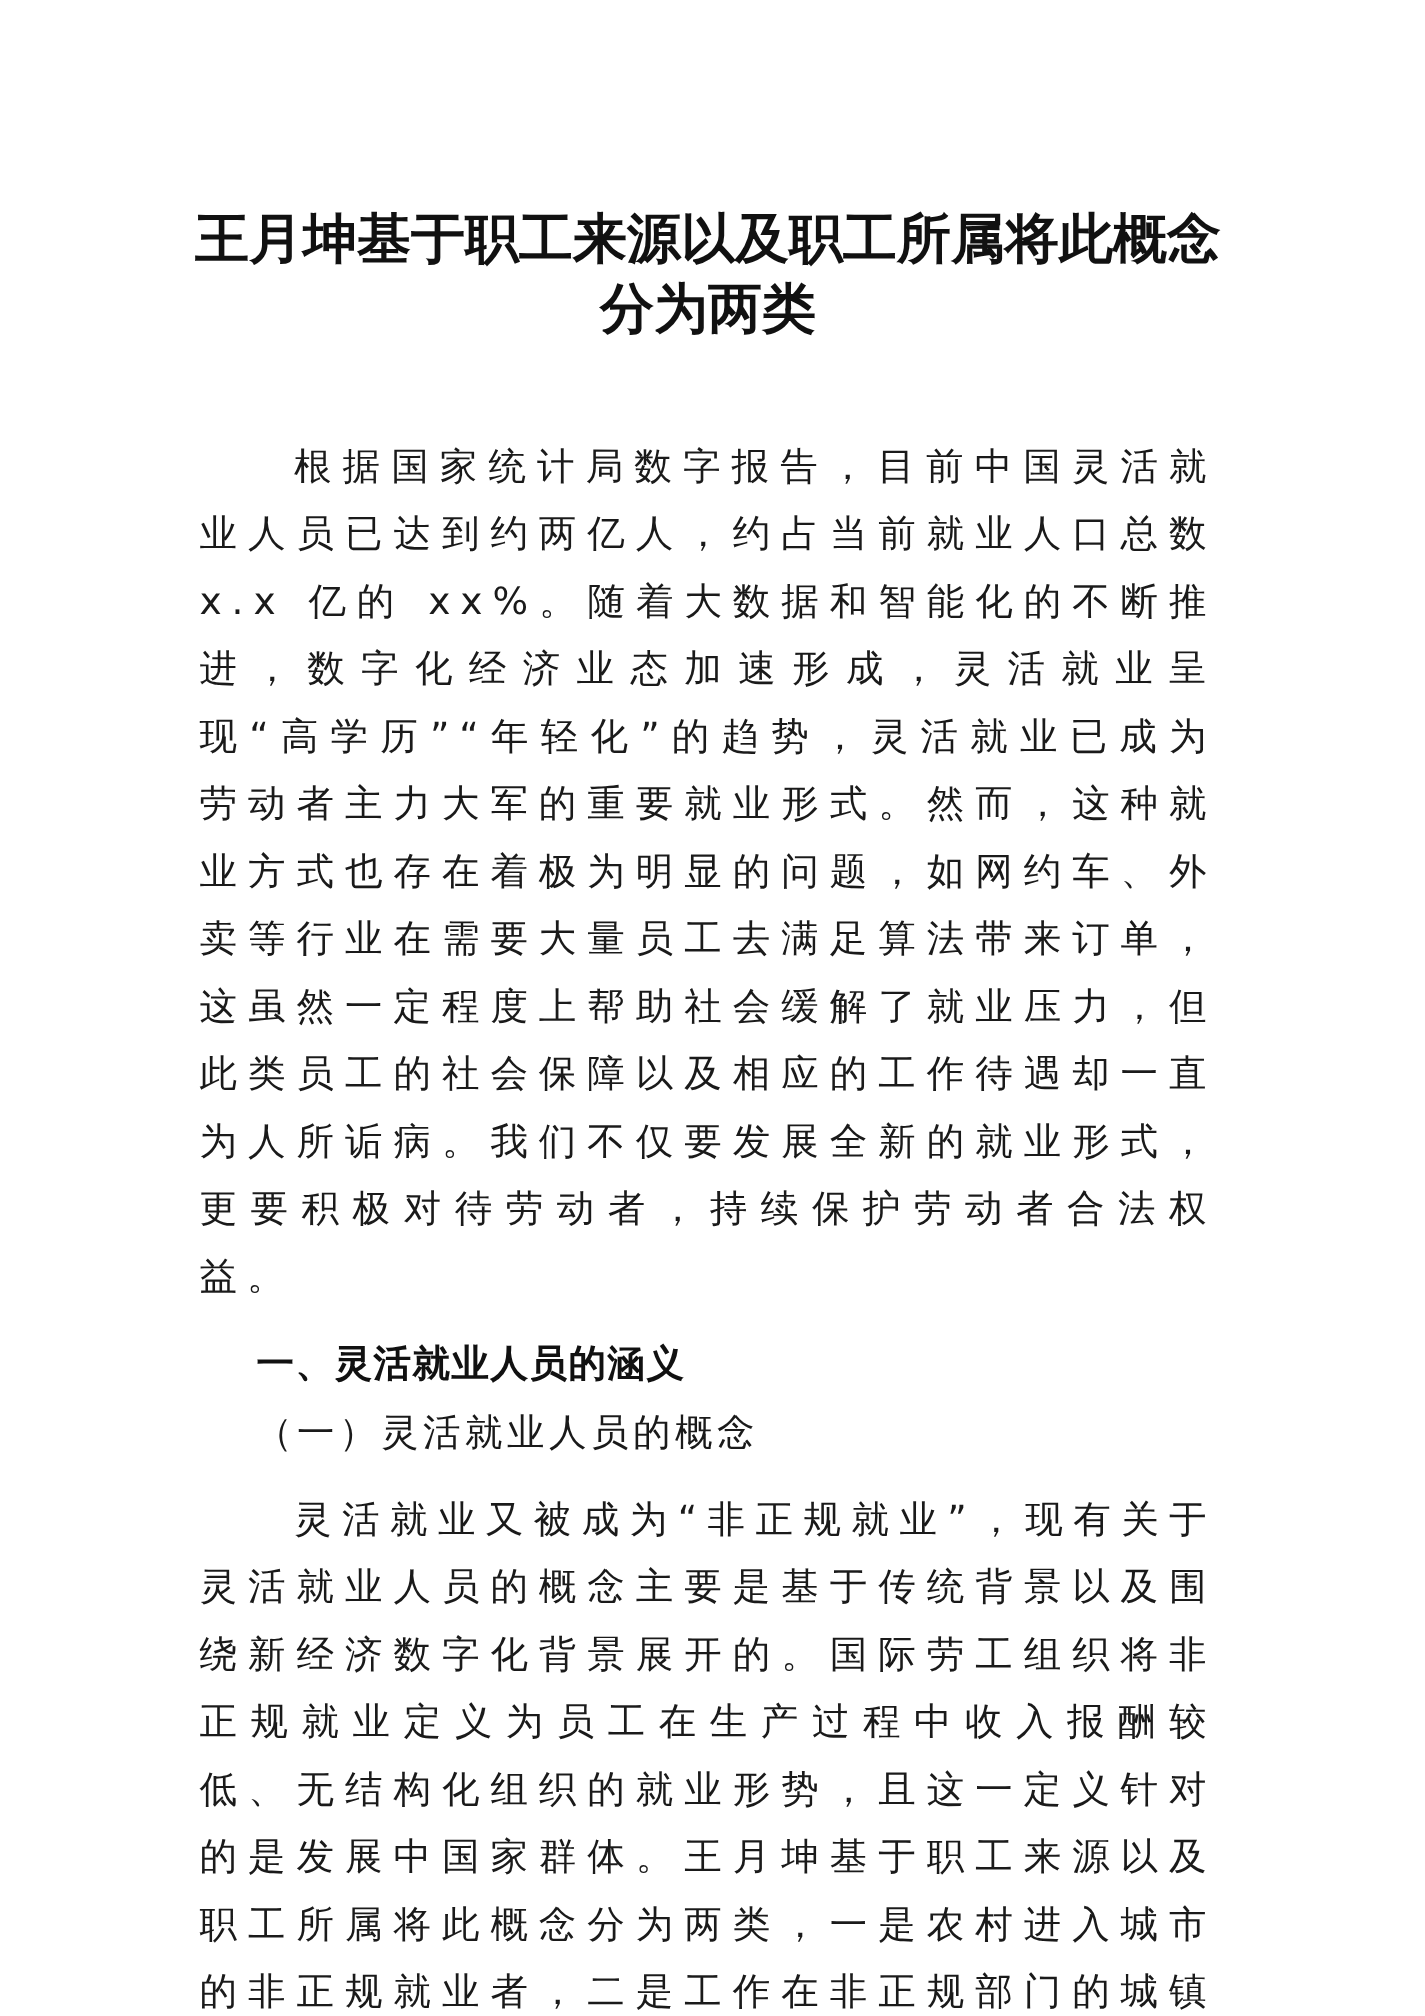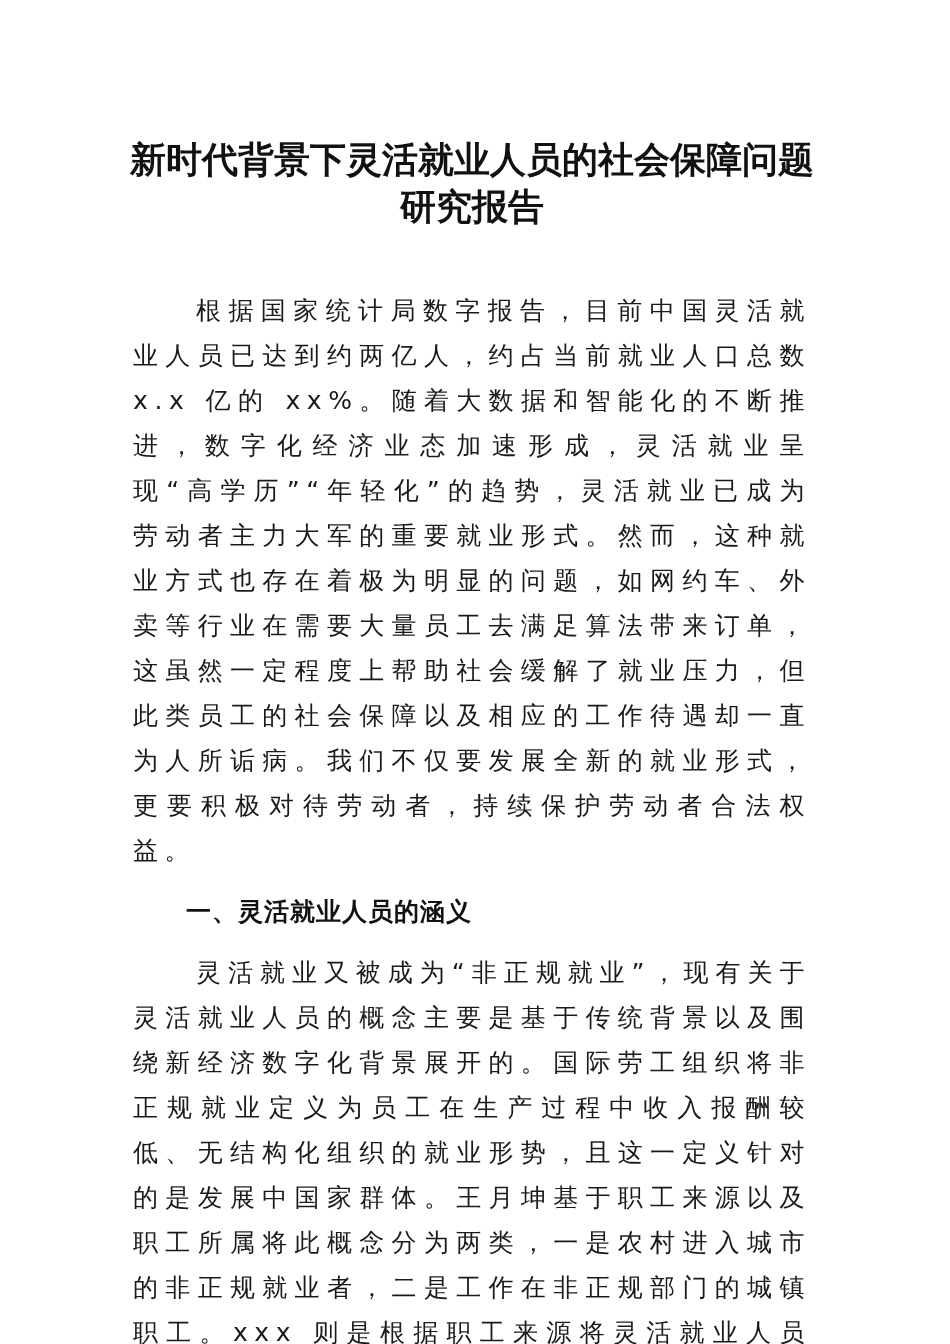--- a/index.html
+++ b/index.html
@@ -45,21 +45,21 @@
       font-size: 25px;
       line-height: 45px;
       letter-spacing: 6.6px;
       text-align: justify;
       text-indent: 63px;
       font-family: "DejaVu Sans", "Liberation Sans", sans-serif;
       font-weight: normal;
       color: #1a1a1a;
     }
     .h1 {
-      margin: 16px;
+      margin: 1px;
       font-size: 25px;
       line-height: 45px;
       text-indent: 50px;
       font-family: "DejaVu Sans", "Liberation Sans", sans-serif;
       font-weight: bold;
       letter-spacing: 1px;
       color: #111111;
     }
     .h2 {
       margin: 0;
@@ -69,20 +69,21 @@
       font-family: "DejaVu Sans", "Liberation Sans", sans-serif;
       font-weight: normal;
       letter-spacing: 3px;
       color: #1a1a1a;
     }
   </style>
 </head>
 <body>
 
 <div class="page">
-  <h1 class="title">新时代背景下灵活就业人员的社会保障问题研究报告</h1>
+  <h1 class="title">王月坤基于职工来源以及职工所属将此概念分为两类</h1>
 
   <div class="body">
     <p class="para">根据国家统计局数字报告，目前中国灵活就业人员已达到约两亿人，约占当前就业人口总数 x.x 亿的 xx%。随着大数据和智能化的不断推进，数字化经济业态加速形成，灵活就业呈现“高学历”“年轻化”的趋势，灵活就业已成为劳动者主力大军的重要就业形式。然而，这种就业方式也存在着极为明显的问题，如网约车、外卖等行业在需要大量员工去满足算法带来订单，这虽然一定程度上帮助社会缓解了就业压力，但此类员工的社会保障以及相应的工作待遇却一直为人所诟病。我们不仅要发展全新的就业形式，更要积极对待劳动者，持续保护劳动者合法权益。</p>
     <p class="h1">一、灵活就业人员的涵义</p>
+    <p class="h2">（一）灵活就业人员的概念</p>
     <p class="para">灵活就业又被成为“非正规就业”，现有关于灵活就业人员的概念主要是基于传统背景以及围绕新经济数字化背景展开的。国际劳工组织将非正规就业定义为员工在生产过程中收入报酬较低、无结构化组织的就业形势，且这一定义针对的是发展中国家群体。王月坤基于职工来源以及职工所属将此概念分为两类，一是农村进入城市的非正规就业者，二是工作在非正规部门的城镇职工。xxx 则是根据职工来源将灵活就业人员分为进城务工的农民、城市的下岗职工和失业人员、尚未正式就</p>
   </div>
 </div>
 
 </body></html>

